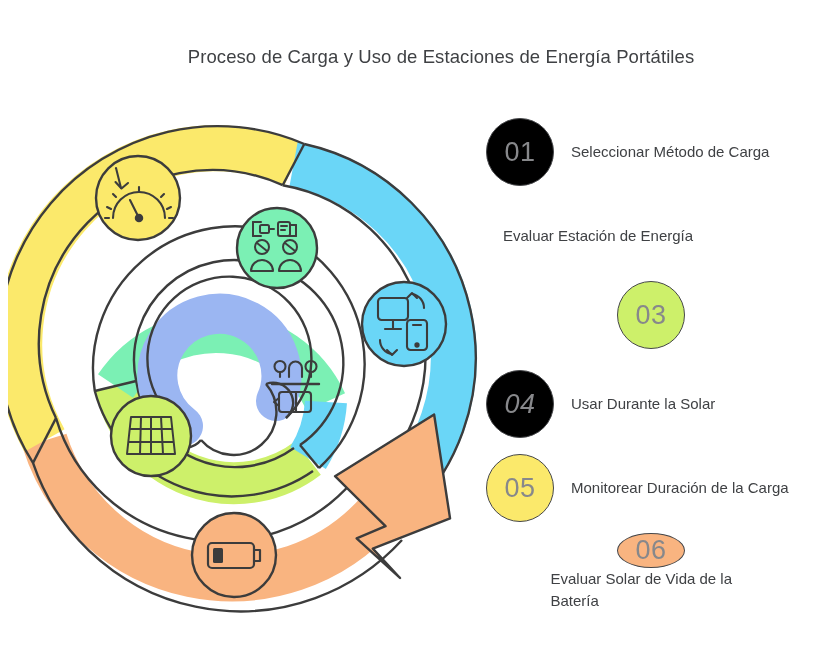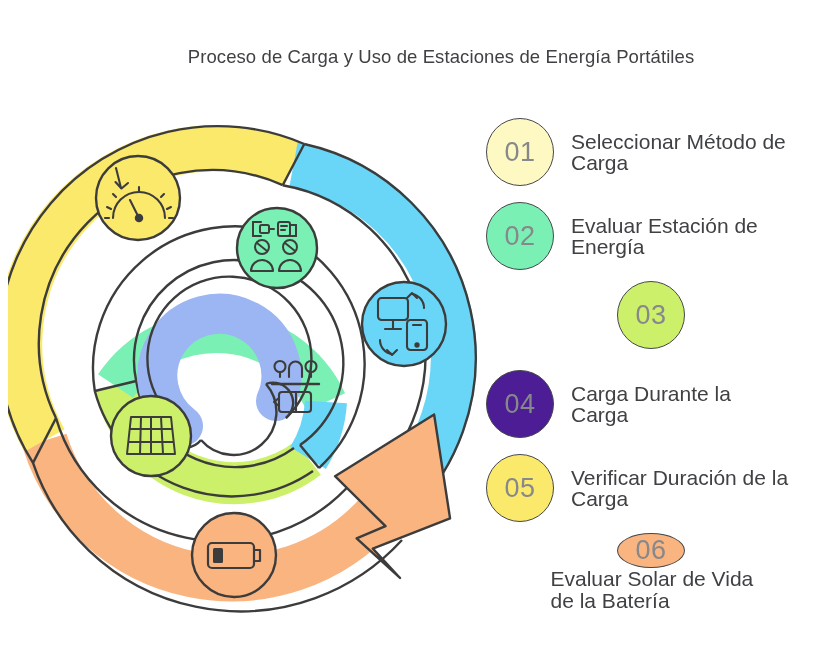--- a/index.html
+++ b/index.html
@@ -67,21 +67,21 @@
     box-sizing: border-box;
     display: flex;
     align-items: center;
     justify-content: center;
     font-size: 27px;
     color: #87888b;
     letter-spacing: 0.5px;
   }
   .legend-label {
     margin-left: 17px;
-    font-size: 21px;
+    font-size: 15px;
     line-height: 21.5px;
     color: #3f4144;
     max-width: 218px;
   }
 </style>
 </head>
 <body>
 
 <div class="canvas">
 
@@ -264,41 +264,40 @@
           <path d="M 288 296 L 288 316"></path>
         </g>
       </g>
 
     </svg>
   </div>
 
   <div class="legend">
 
     <div class="legend-item" style="top:0px;">
-      <div class="legend-badge" style="background:#fef9c3;">01</div>
+      <div class="legend-badge" style="background:#000000;">01</div>
       <div class="legend-label">Seleccionar Método de Carga</div>
     </div>
 
     <div class="legend-item" style="top:84px;">
-      <div class="legend-badge" style="background:#7bf0b4;">02</div>
       <div class="legend-label">Evaluar Estación de Energía</div>
     </div>
 
     <div class="legend-item" style="top:168px;flex-direction:column;">
       <div class="legend-badge" style="background:#cdf06a;">03</div>
     </div>
 
     <div class="legend-item" style="top:252px;">
-      <div class="legend-badge" style="background:#4c1d95;">04</div>
-      <div class="legend-label">Carga Durante la Carga</div>
+      <div class="legend-badge" style="background:#000000;font-style:italic;">04</div>
+      <div class="legend-label">Usar Durante la Solar</div>
     </div>
 
     <div class="legend-item" style="top:336px;">
       <div class="legend-badge" style="background:#fbe96b;">05</div>
-      <div class="legend-label">Verificar Duración de la Carga</div>
+      <div class="legend-label">Monitorear Duración de la Carga</div>
     </div>
 
     <div class="legend-item" style="top:420px;flex-direction:column;">
       <div class="legend-badge" style="background:#f9b480;">06</div>
       <div class="legend-label">Evaluar Solar de Vida de la Batería</div>
     </div>
 
   </div>
 </div>
 

